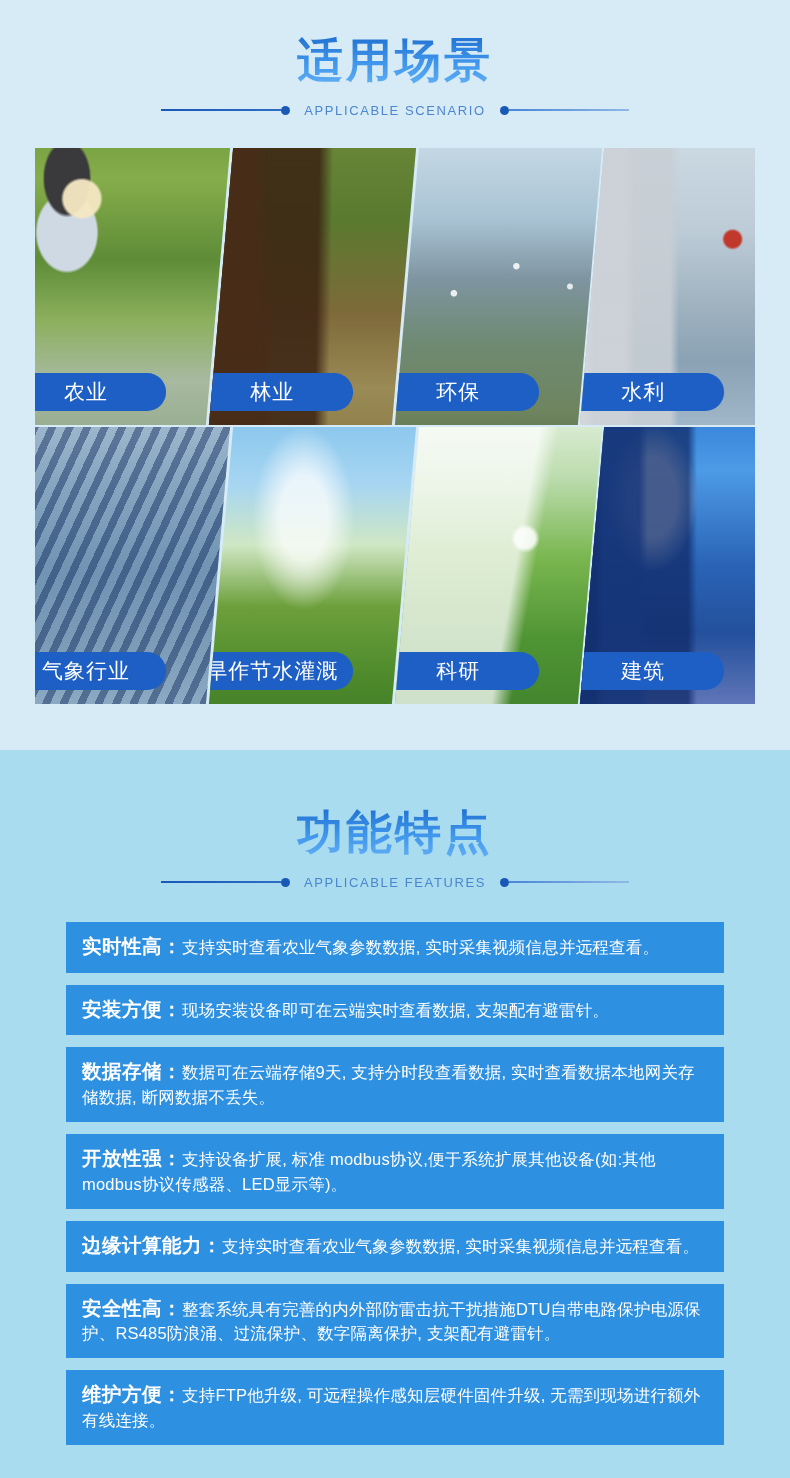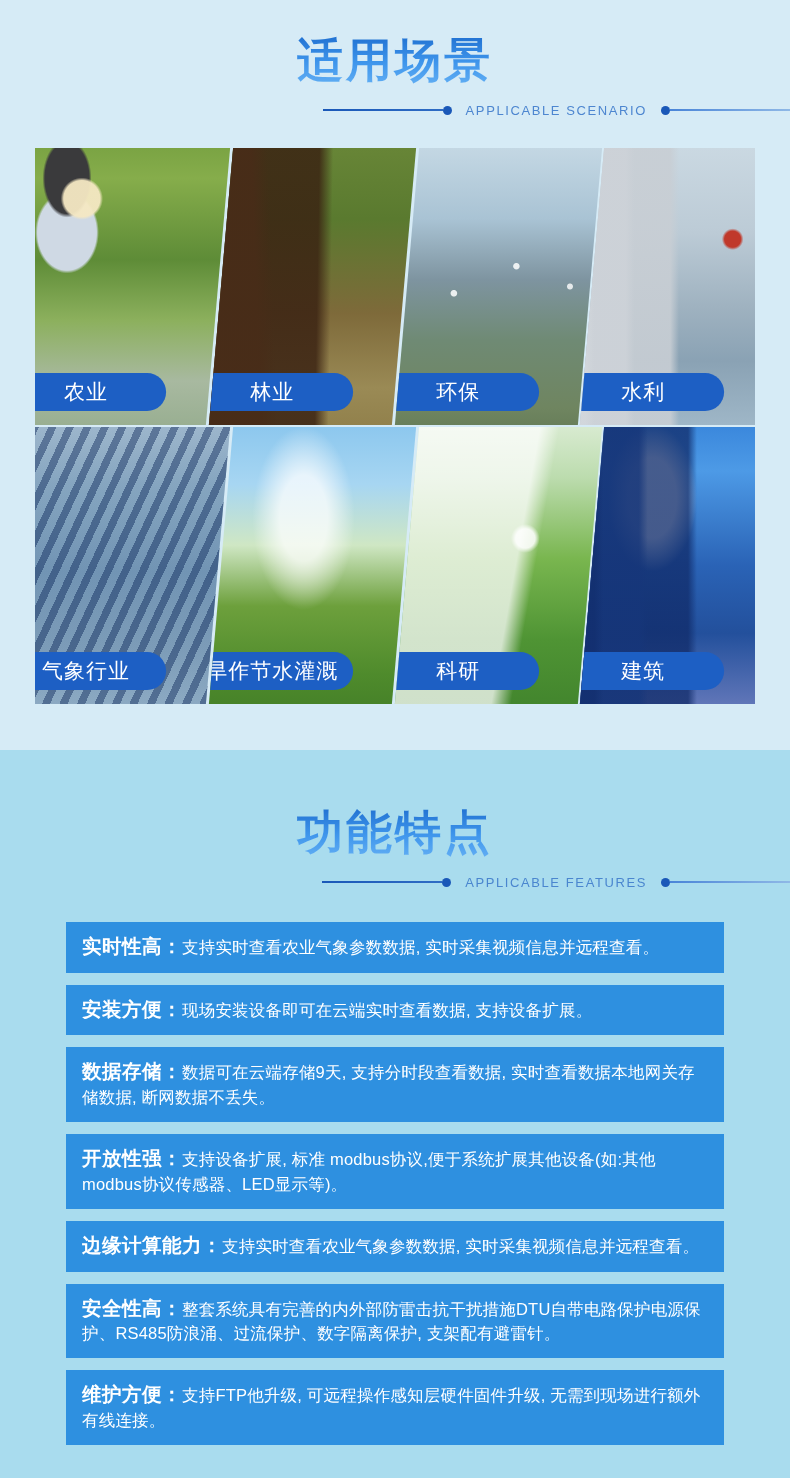--- a/index.html
+++ b/index.html
@@ -33,21 +33,21 @@
     background: linear-gradient(180deg, #1f6fd0 0%, #3f96ec 55%, #64b0f4 100%);
     -webkit-background-clip: text;
     background-clip: text;
     color: transparent;
     -webkit-text-fill-color: transparent;
   }
 
   .head-sub-row {
     display: flex;
     align-items: center;
-    justify-content: flex-end;
+    justify-content: center;
     gap: 14px;
     margin-top: 16px;
   }
 
   .head-sub-en {
     font-size: 13px;
     letter-spacing: 1.6px;
     color: #4d86d0;
     white-space: nowrap;
   }
@@ -309,21 +309,21 @@
           <span class="deco-line"></span>
         </span>
       </div>
     </div>
 
     <div class="feature-list">
       <div class="feature-card">
         <span class="f-title">实时性高：</span><span class="f-body">支持实时查看农业气象参数数据, 实时采集视频信息并远程查看。</span>
       </div>
       <div class="feature-card">
-        <span class="f-title">安装方便：</span><span class="f-body">现场安装设备即可在云端实时查看数据, 支持设备扩展。</span>
+        <span class="f-title">安装方便：</span><span class="f-body">现场安装设备即可在云端实时查看数据, 支架配有避雷针。</span>
       </div>
       <div class="feature-card">
         <span class="f-title">数据存储：</span><span class="f-body">数据可在云端存储9天, 支持分时段查看数据, 实时查看数据本地网关存储数据, 断网数据不丢失。</span>
       </div>
       <div class="feature-card">
         <span class="f-title">开放性强：</span><span class="f-body">支持设备扩展, 标准 modbus协议,便于系统扩展其他设备(如:其他modbus协议传感器、LED显示等)。</span>
       </div>
       <div class="feature-card">
         <span class="f-title">边缘计算能力：</span><span class="f-body">支持实时查看农业气象参数数据, 实时采集视频信息并远程查看。</span>
       </div>

